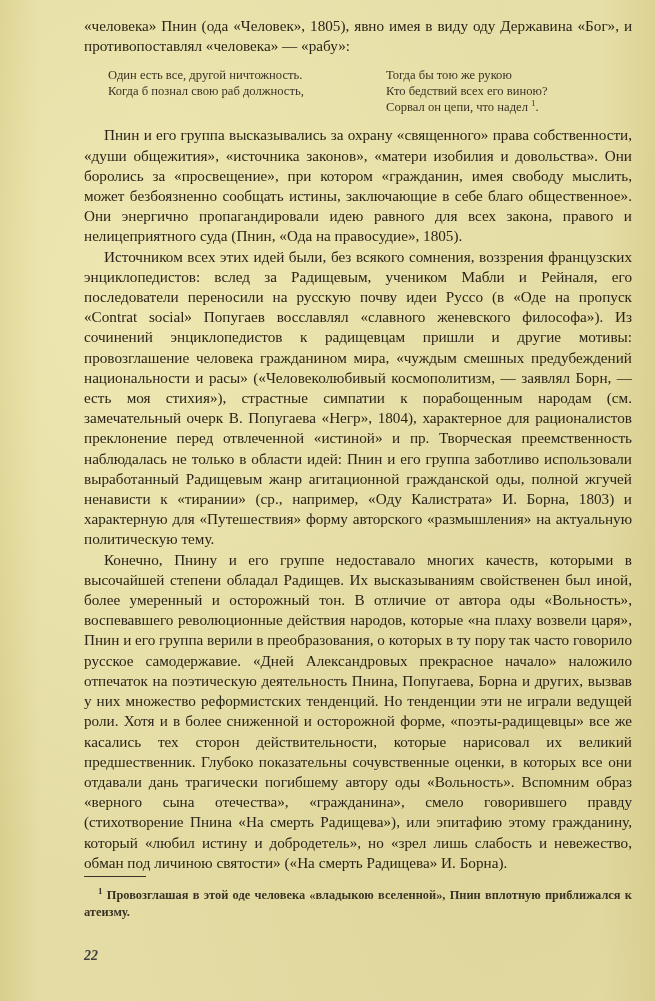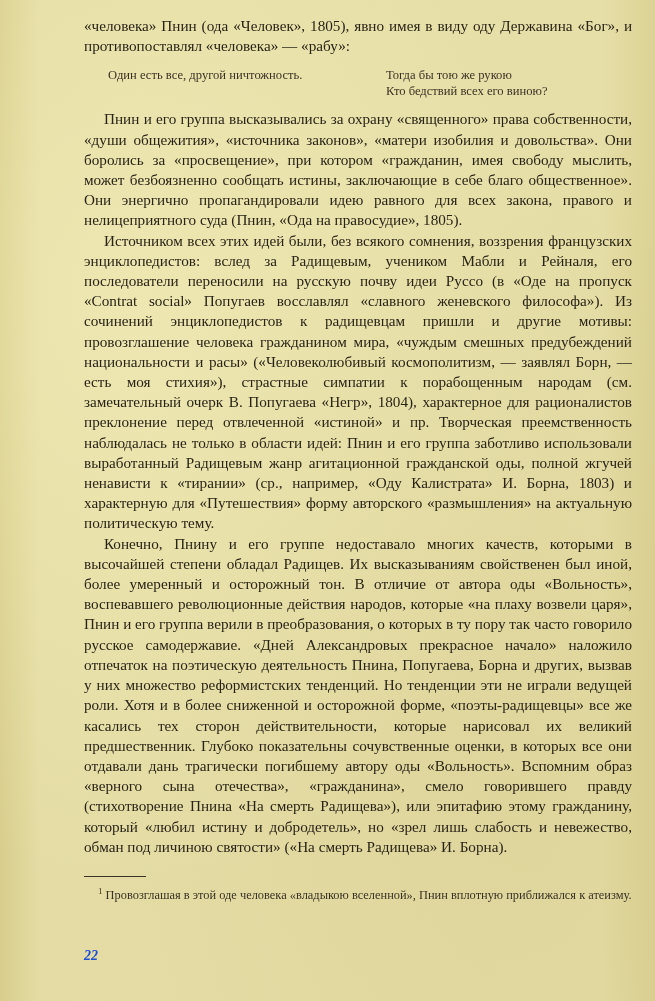--- a/index.html
+++ b/index.html
@@ -26,43 +26,45 @@
   .verse .col { width:280px; }
   .verse .line { white-space:nowrap; }
   .footrule {
     position:absolute; left:84px; top:876px; width:62px; height:1px;
     background:#3a3224;
   }
   .footnote {
     position:absolute; left:84px; top:887px; width:548px;
     font-size:12.4px; line-height:17px; text-align:justify; color:#3a3224;
   }
-  .footnote .fn-line { text-indent:14px; }
+  .footnote .fn-line { text-indent:14px;font-weight:bold; }
   .sup { font-size:9px; vertical-align:super; line-height:0; }
   .pagenum {
     position:absolute; left:84px; top:948px; font-size:14px;
-    font-style:italic; font-weight:bold; color:#1d4ed8;
+    font-style:italic; font-weight:bold; color:#404040;
   }
 </style>
 </head>
 <body>
 
 <div class="page">
   <p class="p noindent">
     <span>«человека» Пнин (ода «Человек», 1805), явно имея в виду оду Державина</span>
     <span>«Бог», и противопоставлял «человека» — «рабу»:</span>
   </p>
 
   <div class="verse">
     <div class="col">
       <div class="line">Один есть все, другой ничтожность.</div>
+      <div class="line">Когда б познал свою раб должность,</div>
     </div>
     <div class="col">
       <div class="line">Тогда бы тою же рукою</div>
       <div class="line">Кто бедствий всех его виною?</div>
+      <div class="line"><span>Сорвал он цепи, что надел</span> <span class="sup">1</span>.</div>
     </div>
   </div>
 
   <p class="p indent last">Пнин и его группа высказывались за охрану «священного» права собственности, «души общежития», «источника законов», «матери изобилия и довольства». Они боролись за «просвещение», при котором «гражданин, имея свободу мыслить, может безбоязненно сообщать истины, заключающие в себе благо общественное». Они энергично пропагандировали идею равного для всех закона, правого и нелицеприятного суда (Пнин, «Ода на правосудие», 1805).</p>
   <p class="p indent last">Источником всех этих идей были, без всякого сомнения, воззрения французских энциклопедистов: вслед за Радищевым, учеником Мабли и Рейналя, его последователи переносили на русскую почву идеи Руссо (в «Оде на пропуск «Contrat social» Попугаев восславлял «славного женевского философа»). Из сочинений энциклопедистов к радищевцам пришли и другие мотивы: провозглашение человека гражданином мира, «чуждым смешных предубеждений национальности и расы» («Человеколюбивый космополитизм, — заявлял Борн, — есть моя стихия»), страстные симпатии к порабощенным народам (см. замечательный очерк В. Попугаева «Негр», 1804), характерное для рационалистов преклонение перед отвлеченной «истиной» и пр. Творческая преемственность наблюдалась не только в области идей: Пнин и его группа заботливо использовали выработанный Радищевым жанр агитационной гражданской оды, полной жгучей ненависти к «тирании» (ср., например, «Оду Калистрата» И. Борна, 1803) и характерную для «Путешествия» форму авторского «размышления» на актуальную политическую тему.</p>
   <p class="p indent last">Конечно, Пнину и его группе недоставало многих качеств, которыми в высочайшей степени обладал Радищев. Их высказываниям свойственен был иной, более умеренный и осторожный тон. В отличие от автора оды «Вольность», воспевавшего революционные действия народов, которые «на плаху возвели царя», Пнин и его группа верили в преобразования, о которых в ту пору так часто говорило русское самодержавие. «Дней Александровых прекрасное начало» наложило отпечаток на поэтическую деятельность Пнина, Попугаева, Борна и других, вызвав у них множество реформистских тенденций. Но тенденции эти не играли ведущей роли. Хотя и в более сниженной и осторожной форме, «поэты-радищевцы» все же касались тех сторон действительности, которые нарисовал их великий предшественник. Глубоко показательны сочувственные оценки, в которых все они отдавали дань трагически погибшему автору оды «Вольность». Вспомним образ «верного сына отечества», «гражданина», смело говорившего правду (стихотворение Пнина «На смерть Радищева»), или эпитафию этому гражданину, который «любил истину и добродетель», но «зрел лишь слабость и невежество, обман под личиною святости» («На смерть Радищева» И. Борна).</p>
 </div>
 
 <div class="footrule"></div>
 

